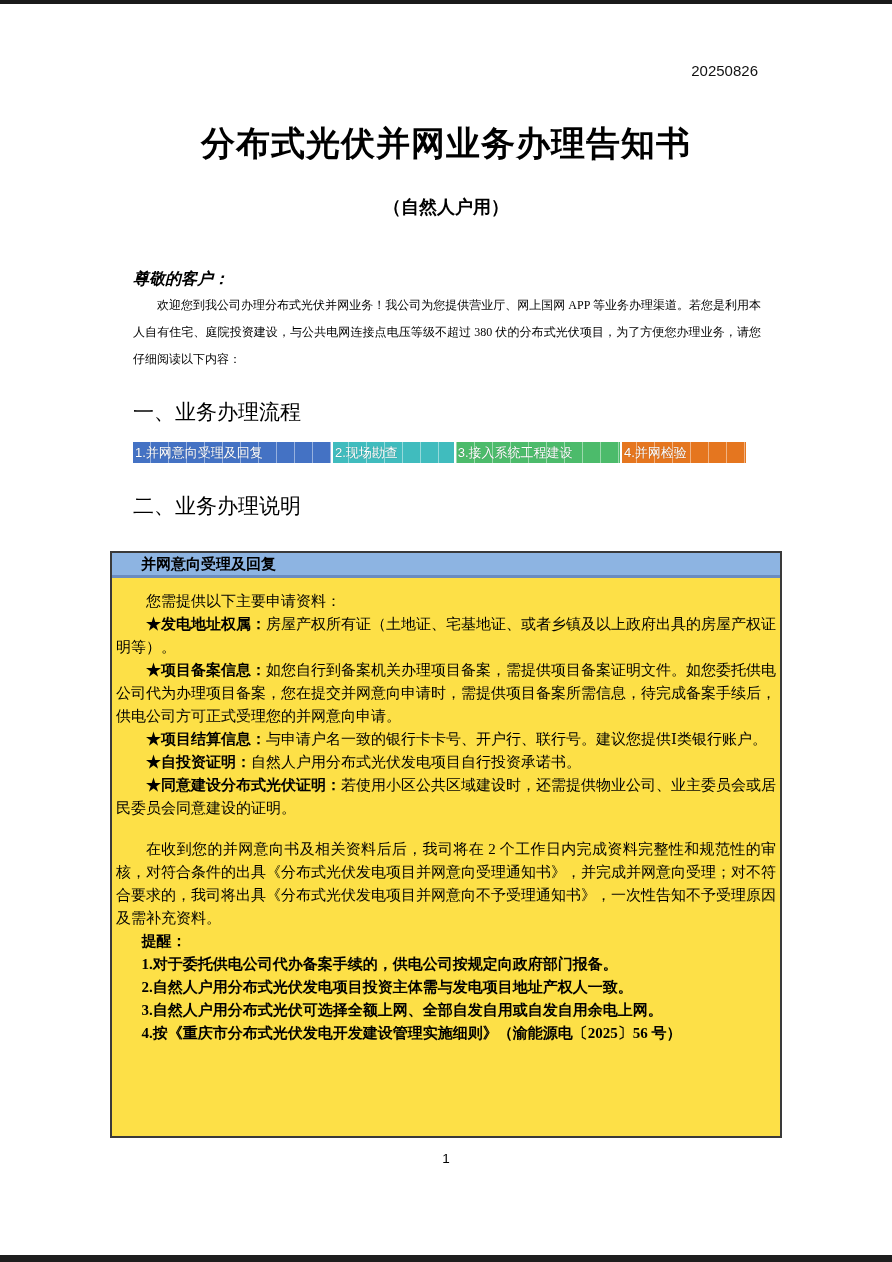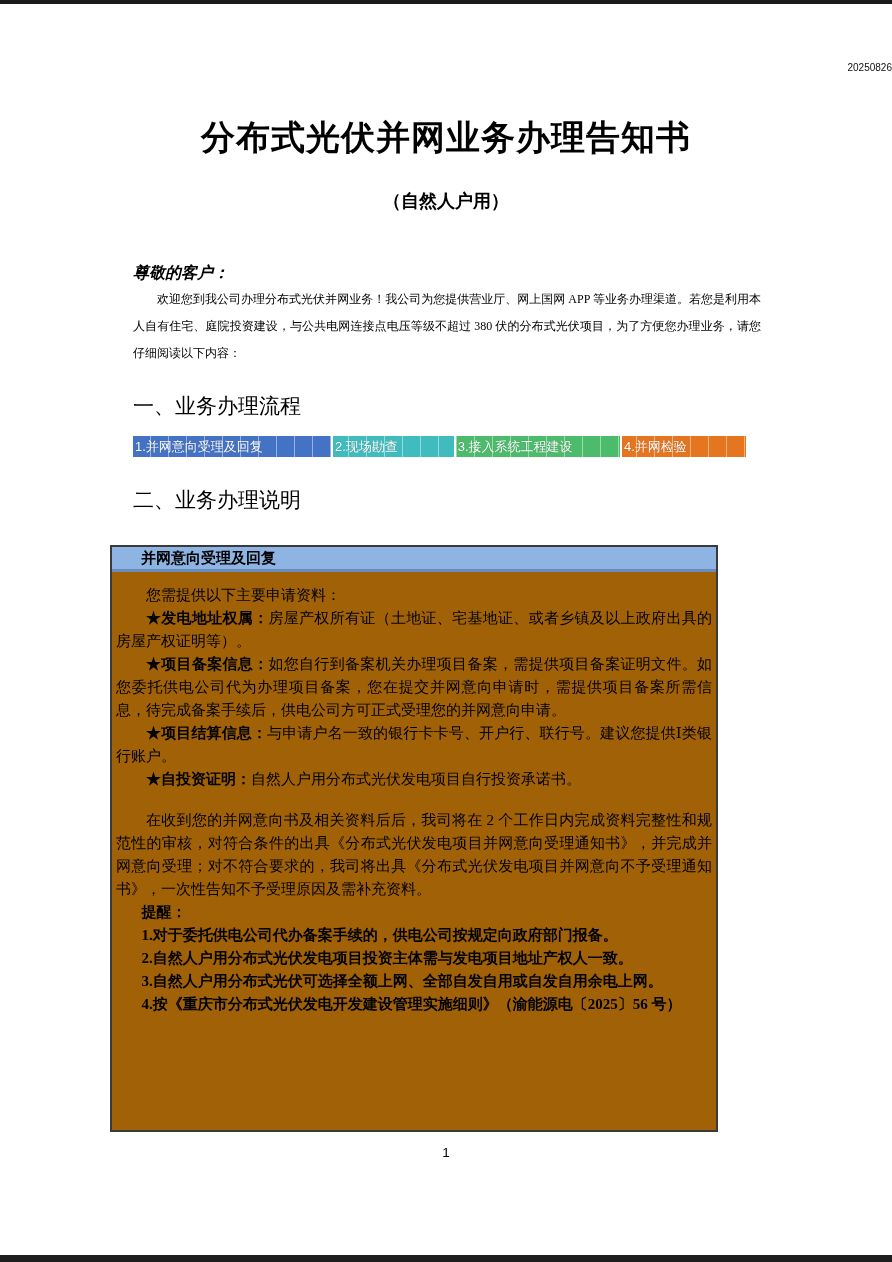--- a/index.html
+++ b/index.html
@@ -21,23 +21,24 @@
     background: #1a1a1a;
   }
   .bottom-edge {
     position: absolute; bottom: 0; left: 0;
     width: 100%; height: 7px;
     background: #1e1e1e;
   }
 
   .date {
     margin-top: 62px;
+    padding-right: 134px;
     text-align: right;
     font-family: "Liberation Sans", "DejaVu Sans", sans-serif;
-    font-size: 10px;
+    font-size: 15px;
     color: #111;
   }
 
   .title {
     margin-top: 42px;
     text-align: center;
     font-family: "Liberation Sans", "DejaVu Sans", sans-serif;
     font-size: 34px;
     font-weight: 700;
     letter-spacing: 1px;
@@ -106,24 +107,24 @@
     padding-left: 2px;
     text-shadow: 0 0 1px rgba(0,0,0,0.35);
   }
   .step1 { flex: 0 0 32.3%; background: #4472c4; }
   .step2 { flex: 0 0 19.7%; background: #40bcbe; }
   .step3 { flex: 0 0 26.8%; background: #4cbb6b; }
   .step4 { flex: 1 1 auto;  background: #e5761f; }
 
   .notice-box {
     margin: 31px 0 0 110px;
-    width: 608px;
+    width: 672px;
     min-height: 587px;
     border: 2px solid #3a3a3a;
-    background: #a16207;
+    background: #fde047;
   }
   .box-header {
     height: 25px;
     background: #8db4e2;
     border-bottom: 3px solid #6b8cbf;
     font-size: 15px;
     font-weight: 700;
     line-height: 23px;
     padding-left: 29px;
     color: #000;
@@ -193,20 +194,21 @@
 
 
       <p><b>★发电地址权属：</b><span>房屋产权所有证（土地证、宅基地证、或者乡镇及以上政府出具的房屋产权证明等）。</span></p>
 
       <p><b>★项目备案信息：</b><span>如您自行到备案机关办理项目备案，需提供项目备案证明文件。如您委托供电公司代为办理项目备案，您在提交并网意向申请时，需提供项目备案所需信息，待完成备案手续后，供电公司方可正式受理您的并网意向申请。</span></p>
 
       <p><b>★项目结算信息：</b><span>与申请户名一致的银行卡卡号、开户行、联行号。建议您提供Ⅰ类银行账户。</span></p>
 
       <p><b>★自投资证明：</b><span>自然人户用分布式光伏发电项目自行投资承诺书。</span></p>
 
+      <p><b>★同意建设分布式光伏证明：</b><span>若使用小区公共区域建设时，还需提供物业公司、业主委员会或居民委员会同意建设的证明。</span></p>
 
       <p class="review">在收到您的并网意向书及相关资料后后，我司将在 2 个工作日内完成资料完整性和规范性的审核，对符合条件的出具《分布式光伏发电项目并网意向受理通知书》，并完成并网意向受理；对不符合要求的，我司将出具《分布式光伏发电项目并网意向不予受理通知书》，一次性告知不予受理原因及需补充资料。</p>
 
       <p class="reminder-label">提醒：</p>
       <p class="reminder">1.对于委托供电公司代办备案手续的，供电公司按规定向政府部门报备。</p>
       <p class="reminder">2.自然人户用分布式光伏发电项目投资主体需与发电项目地址产权人一致。</p>
       <p class="reminder">3.自然人户用分布式光伏可选择全额上网、全部自发自用或自发自用余电上网。</p>
       <p class="reminder">4.按《重庆市分布式光伏发电开发建设管理实施细则》（渝能源电〔2025〕56 号）</p>
     </div>
   </div>

